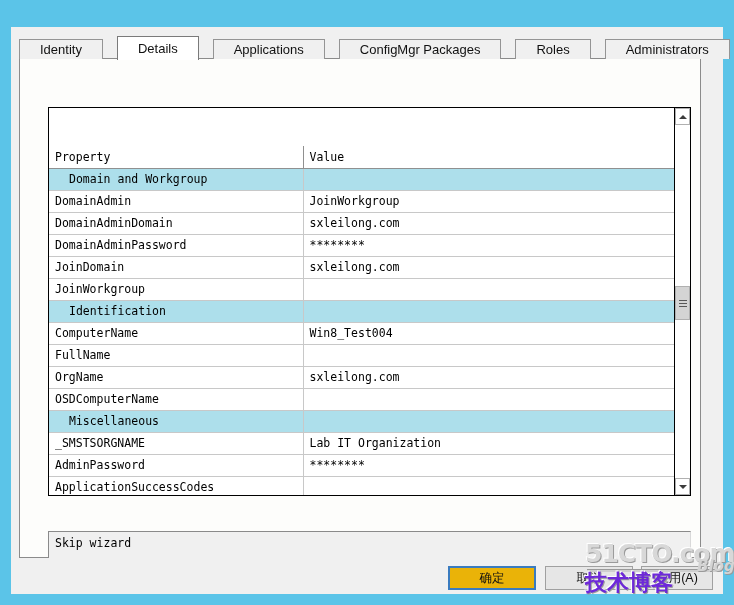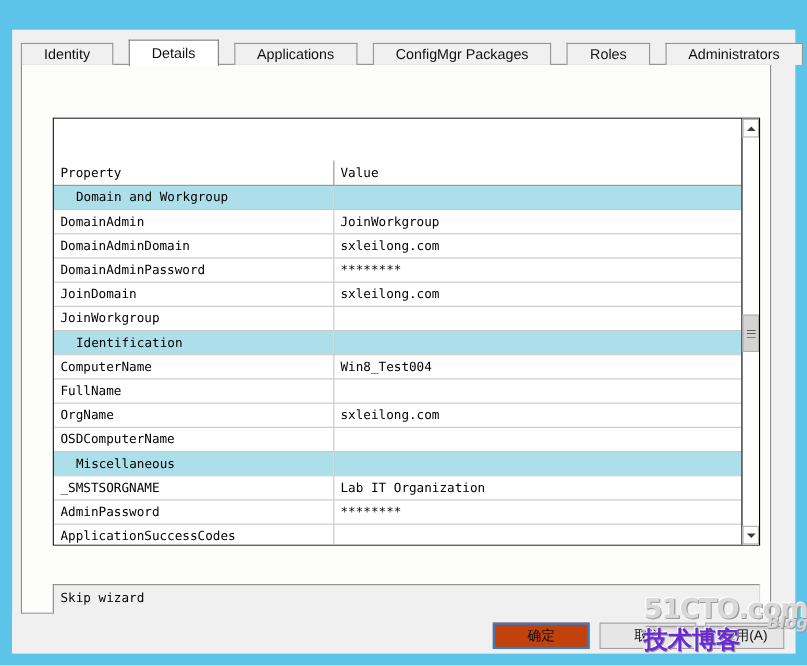--- a/index.html
+++ b/index.html
@@ -264,21 +264,21 @@
     font-size: 12.5px;
     color: #111111;
     font-family: "Liberation Sans", sans-serif;
     display: flex;
     align-items: center;
     justify-content: center;
     cursor: default;
   }
   .btn.default {
     border: 2px solid #3a7bbf;
-    background: #c2410c;
+    background: #eab308;
   }
   #ok-button  { left: 437px; width: 88px; }
   #cancel-button { left: 534px; width: 88px; }
   #apply-button  { left: 630px; width: 72px; }
 
   
   .watermark {
     position: absolute;
     left: 585px;
     top: 541px;

